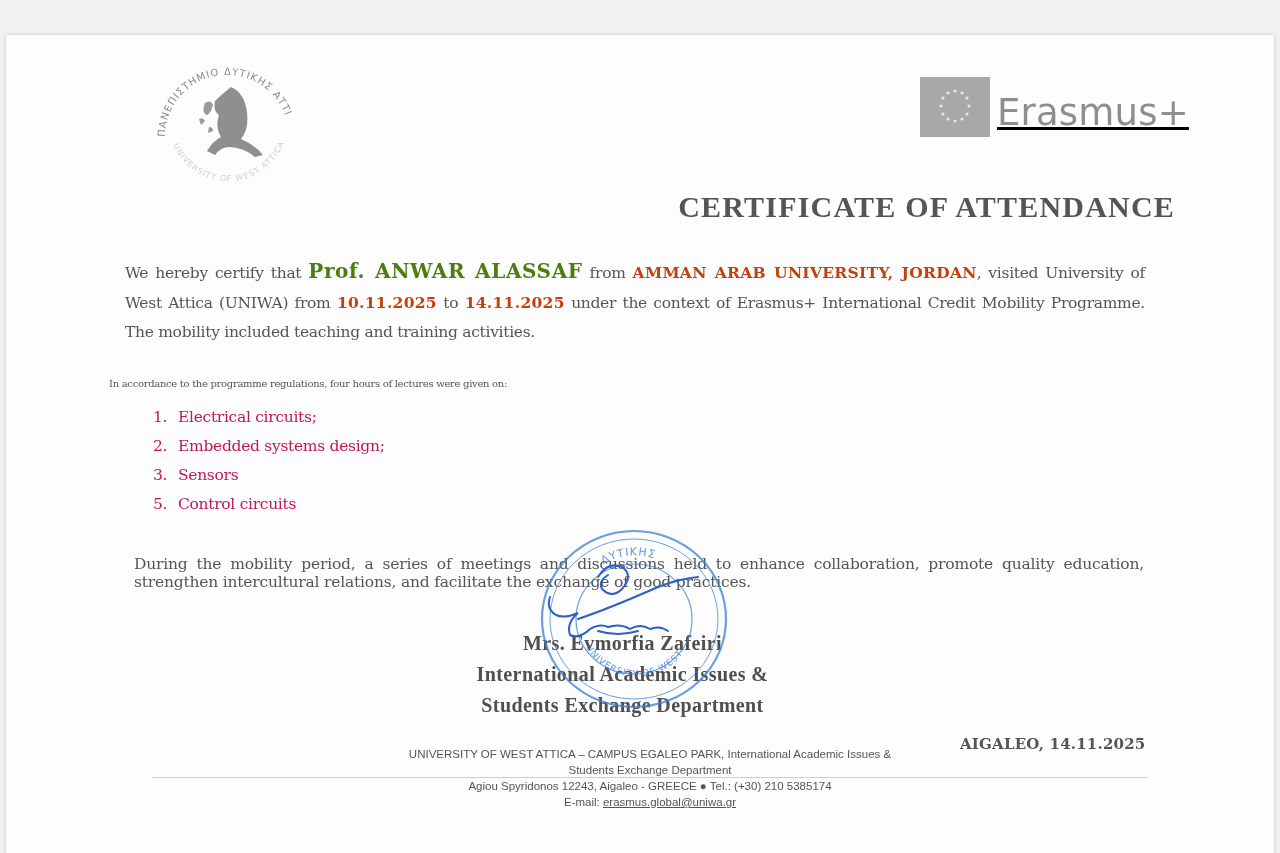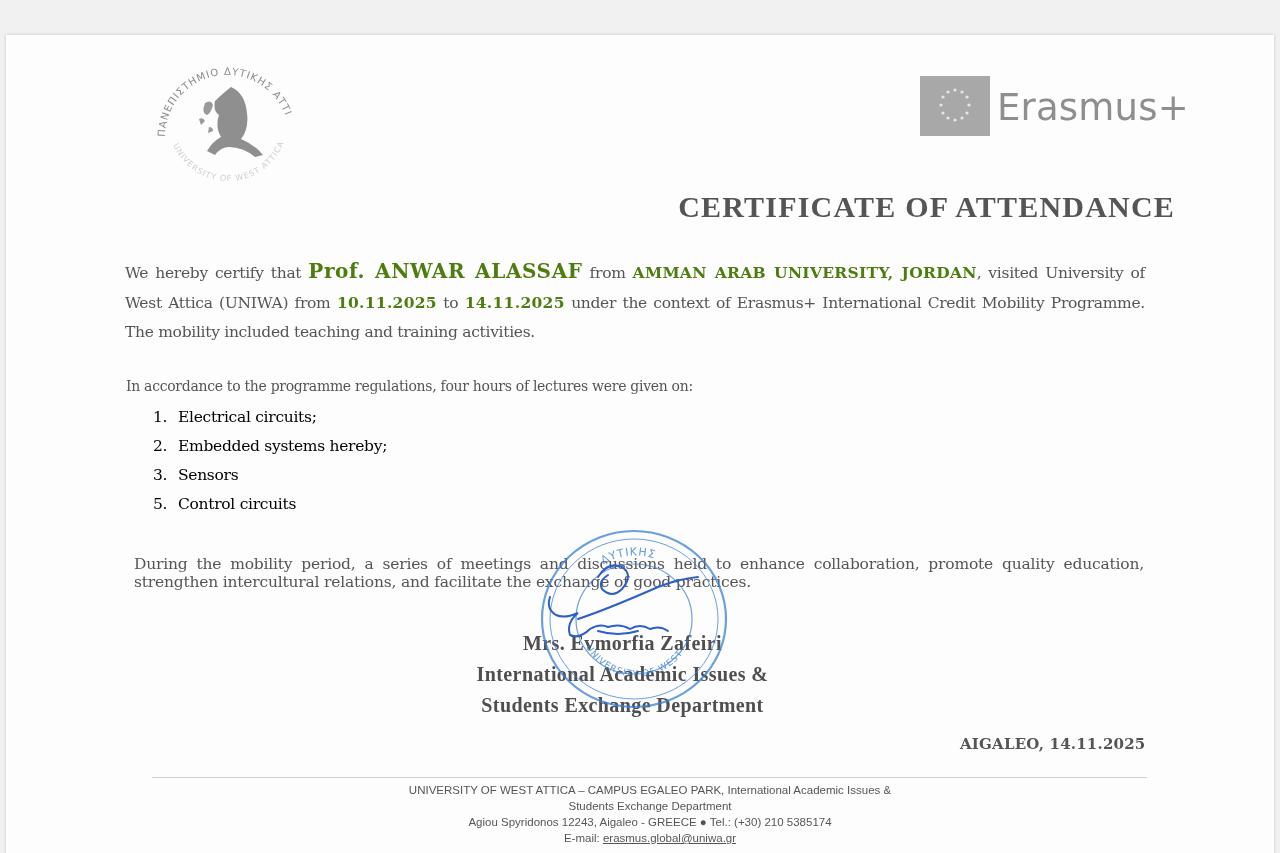--- a/index.html
+++ b/index.html
@@ -10,54 +10,54 @@
       font-family: "DejaVu Serif", "Liberation Serif", serif;
     }
     .paper {
       position: absolute; left: 6px; top: 35px; width: 1268px; height: 830px;
       background: #fdfdfd;
       box-shadow: 0 0 3px rgba(0,0,0,0.18);
     }
     .abs { position: absolute; }
     
     .uniwa-logo { left: 143px; top: 45px; width: 160px; height: 140px; }
-    .erasmus { left: 920px; top: 76px; height: 62px; display: flex; align-items: flex-start; }
+    .erasmus { left: 920px; top: 76px; height: 62px; display: flex; align-items: center; text-decoration: underline; }
     .eu-flag { width: 70px; height: 60px; background: #a8a8a8; position: relative; }
     .erasmus-text {
       font-family: "DejaVu Sans", "Liberation Sans", sans-serif;
       font-size: 37px; color: #8e8e8e; margin-left: 7px; letter-spacing: 0.2px; margin-top: 10px;
     }
     .title {
       left: 0; width: 1175px; top: 190px; text-align: right;
       font-family: "Liberation Serif", "DejaVu Serif", serif;
       font-weight: bold; font-size: 30px; color: #555; letter-spacing: 1.2px;
     }
     .para {
       left: 125px; width: 1020px; font-size: 15.5px; color: #555; line-height: 29px;
       text-align: justify;
       font-family: "DejaVu Serif", serif;
       letter-spacing: -0.3px;
     }
     .p1 { top: 257px; }
     .p1 .name { font-size: 20px; font-weight: bold; color: #4d7c0f; letter-spacing: 0.6px; }
-    .p1 b { color: #4d7c0f; letter-spacing: 0.3px; }
-    .intro { left: 126px; top: 378px; font-size: 14px; color: #555; letter-spacing: -0.3px; }
+    .p1 b { color: #c2410c; letter-spacing: 0.3px; }
+    .intro { left: 109px; top: 378px; font-size: 10px; color: #555; letter-spacing: -0.3px; }
     .lectures { left: 153px; top: 408px; margin: 0; padding: 0; list-style: none; }
-    .lectures li { font-size: 15.5px; color: #000000; height: 29px; letter-spacing: -0.3px; }
+    .lectures li { font-size: 15.5px; color: #be185d; height: 29px; letter-spacing: -0.3px; }
     .lectures .num { display: inline-block; width: 25px; }
     .p3 { left: 134px; top: 555px; width: 1010px; font-size: 15.5px; color: #555; line-height: 18px; text-align: justify; letter-spacing: -0.2px; }
     .signatory { left: 380px; width: 485px; text-align: center; font-weight: bold; color: #4f4f4f;
       font-family: "Liberation Serif", "DejaVu Serif", serif; font-size: 20px; letter-spacing: 0.4px; }
     .sig1 { top: 632px; }
     .sig2 { top: 663px; }
     .sig3 { top: 694px; }
     .place-date { left: 960px; top: 735px; font-weight: bold; color: #555; font-size: 15px;
       font-family: "DejaVu Serif", serif; letter-spacing: 0.2px; }
     .rule { left: 152px; top: 777px; width: 995px; height: 1px; background: #cfcfcf; }
-    .footer { left: 340px; width: 620px; top: 782px; text-align: center;
+    .footer { left: 340px; width: 620px; top: 746px; text-align: center;
       font-family: "Liberation Sans", "DejaVu Sans", sans-serif; font-size: 11.5px; color: #555; line-height: 16px; }
     .footer a { color: #555; text-decoration: underline; }
     .stamp { left: 538px; top: 527px; width: 192px; height: 186px; pointer-events: none; }
   </style>
 </head>
 <body>
 
 <div class="paper"></div>
 
 <div class="abs uniwa-logo">
@@ -100,21 +100,21 @@
 </div>
 
 <div class="abs title">CERTIFICATE OF ATTENDANCE</div>
 
 <div class="abs para p1"><span>We hereby certify that </span><span class="name">Prof. ANWAR ALASSAF</span><span> from </span><b>AMMAN ARAB UNIVERSITY, JORDAN</b><span>, visited University of West Attica (UNIWA) from </span><b>10.11.2025</b><span> to </span><b>14.11.2025</b><span> under the context of Erasmus+ International Credit Mobility Programme. The mobility included teaching and training activities.</span></div>
 
 <div class="abs intro">In accordance to the programme regulations, four hours of lectures were given on:</div>
 
 <ol class="abs lectures">
   <li><span class="num">1.</span><span>Electrical circuits;</span></li>
-  <li><span class="num">2.</span><span>Embedded systems hereby;</span></li>
+  <li><span class="num">2.</span><span>Embedded systems design;</span></li>
   <li><span class="num">3.</span><span>Sensors</span></li>
   <li><span class="num">5.</span><span>Control circuits</span></li>
 </ol>
 
 <div class="abs p3">During the mobility period, a series of meetings and discussions held to enhance collaboration, promote quality education, strengthen intercultural relations, and facilitate the exchange of good practices.</div>
 
 <div class="abs signatory sig1">Mrs. Evmorfia Zafeiri</div>
 <div class="abs signatory sig2">International Academic Issues &amp;</div>
 <div class="abs signatory sig3">Students Exchange Department</div>
 

